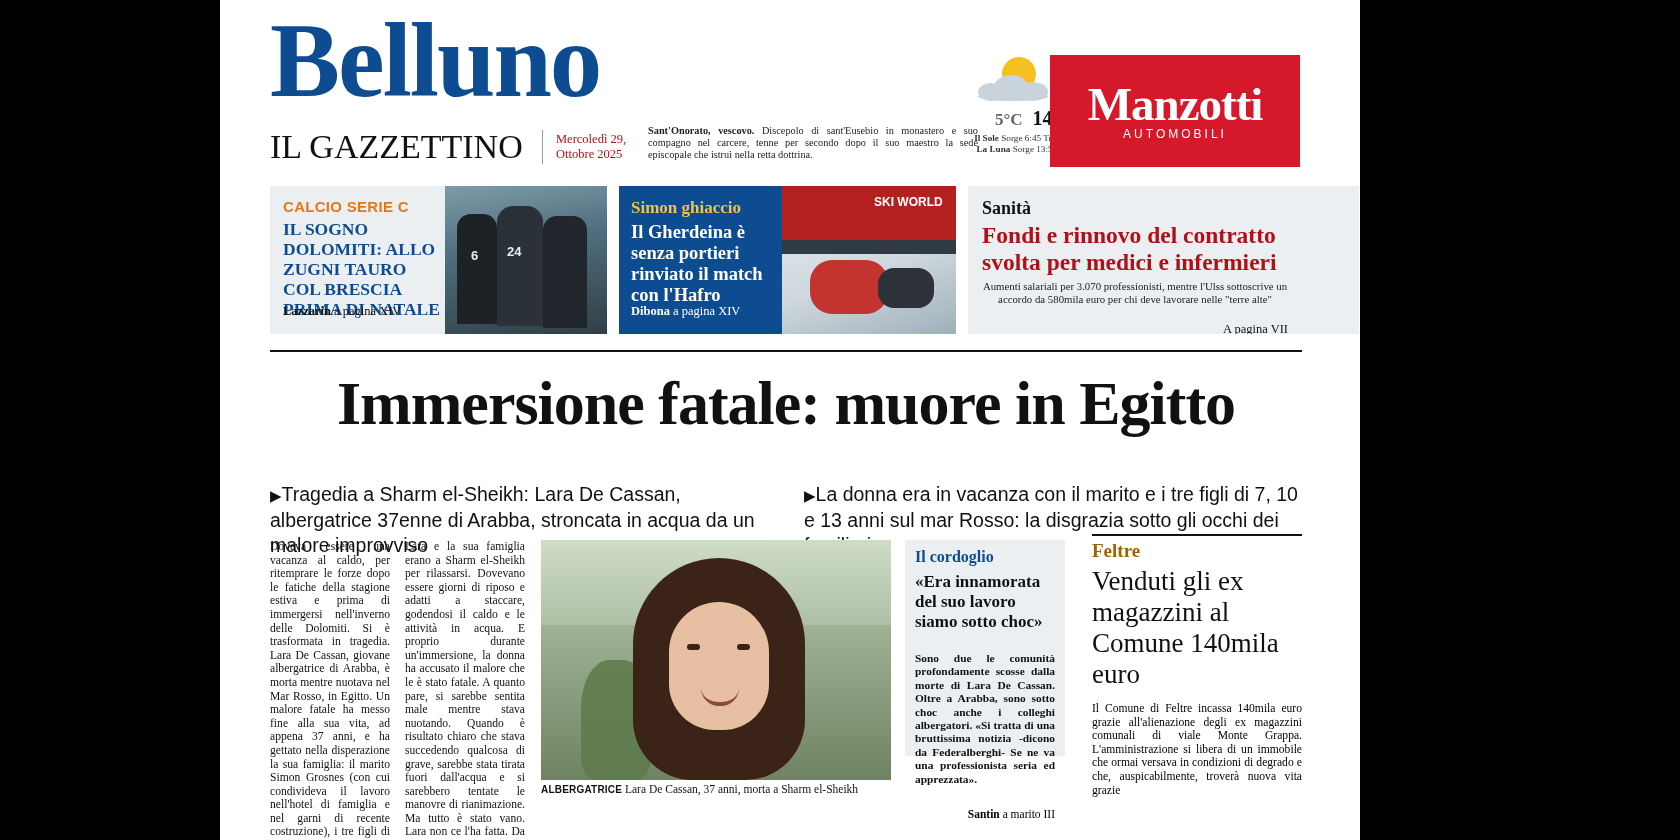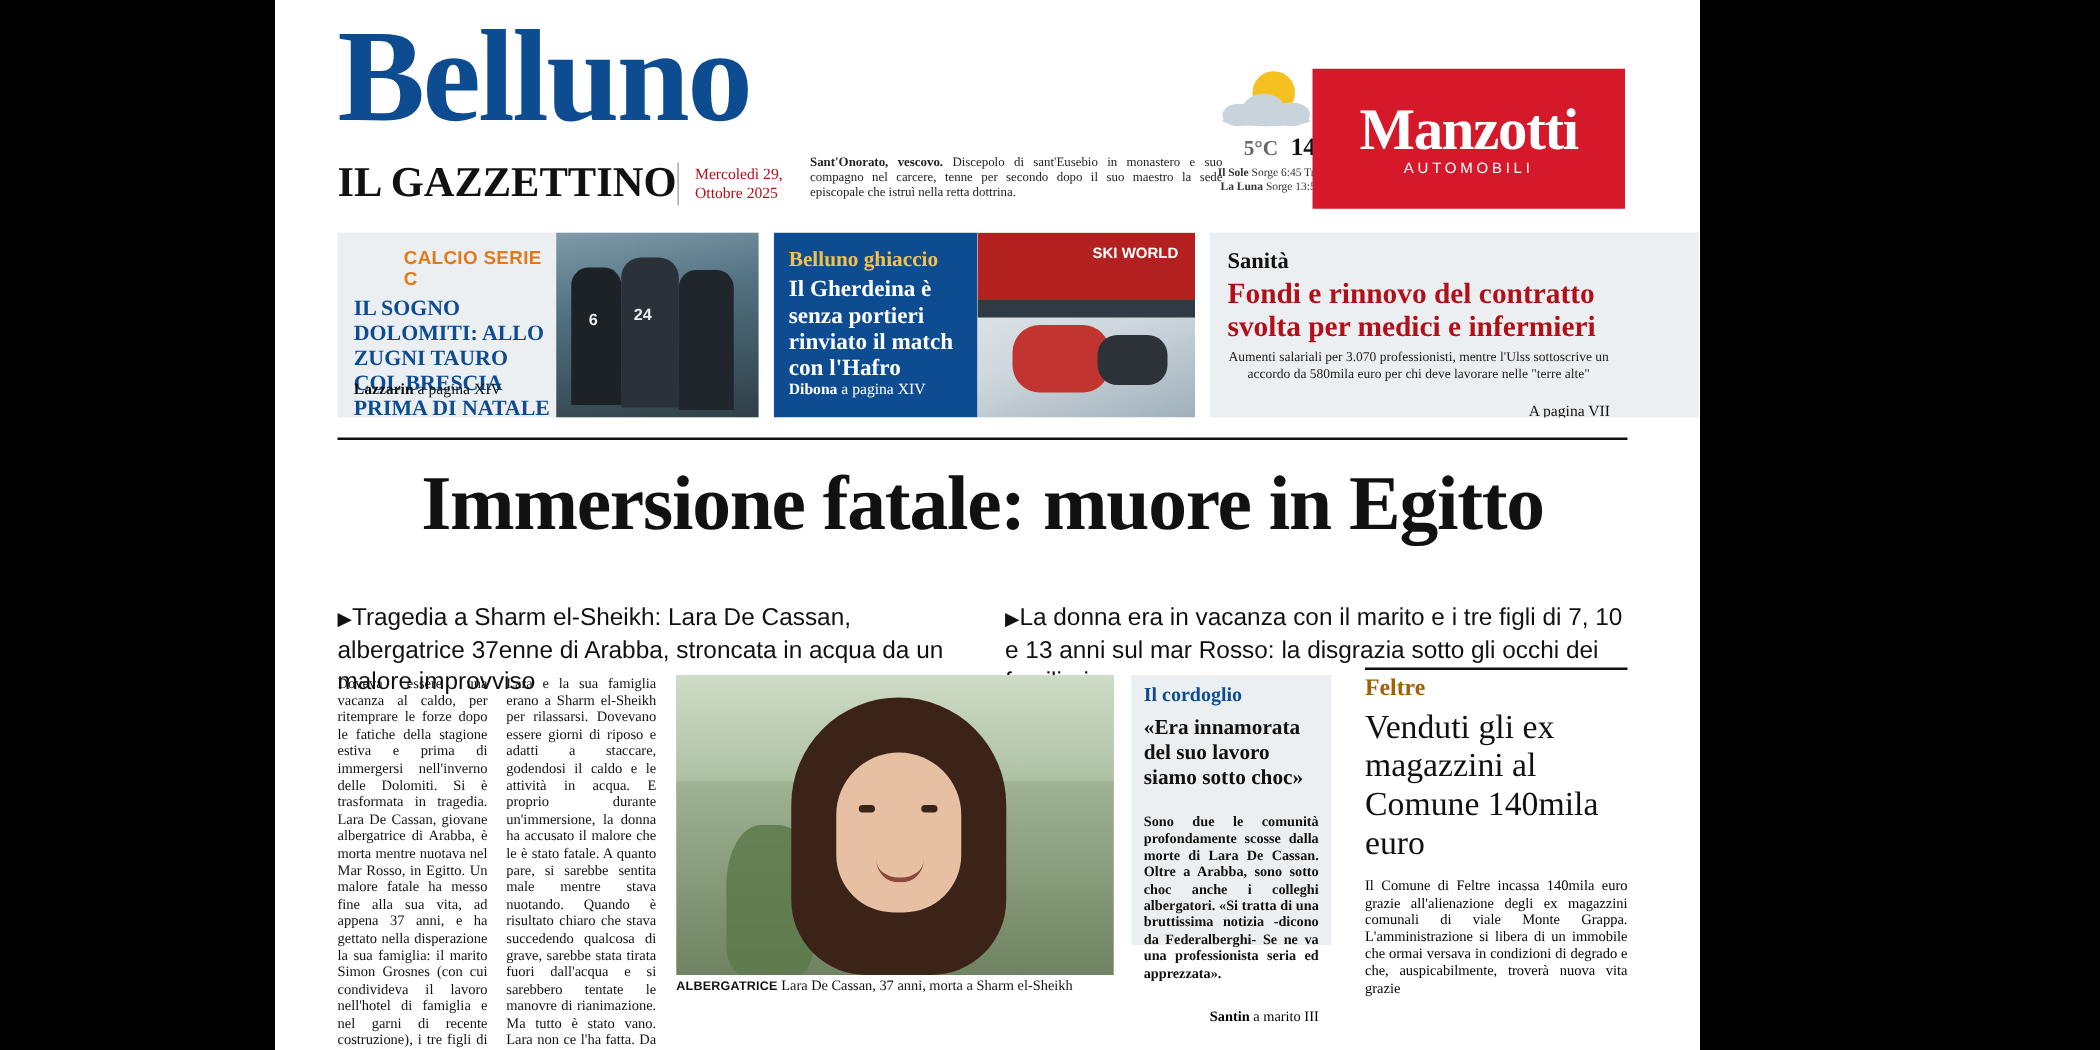--- a/index.html
+++ b/index.html
@@ -5,21 +5,21 @@
   html,body{margin:0;padding:0;background:#000;}
   body{width:1680px;height:840px;overflow:hidden;font-family:"Liberation Serif",serif;}
   .page{position:absolute;left:220px;top:0;width:1140px;height:840px;background:#fff;overflow:hidden;}
   .inner{position:relative;width:1140px;height:840px;}
 
   
   .masthead{position:absolute;left:0;top:0;width:1140px;height:178px;}
   .belluno{position:absolute;left:50px;top:8px;font-family:"Liberation Serif",serif;font-weight:bold;
            font-size:105px;line-height:105px;color:#0d4c91;letter-spacing:-2px;}
   .gazz-row{position:absolute;left:50px;top:128px;width:420px;height:40px;}
-  .gazzettino{font-family:"Liberation Serif",serif;font-weight:bold;font-size:34px;line-height:38px;color:#111;letter-spacing:0px;}
+  .gazzettino{font-family:"Liberation Serif",serif;font-weight:normal;font-size:34px;line-height:38px;color:#111;letter-spacing:0px;}
   .gazz-sep{position:absolute;left:272px;top:2px;width:1px;height:34px;background:#999;}
   .datebox{position:absolute;left:286px;top:4px;color:#b11019;font-size:12.5px;line-height:15px;font-family:"Liberation Serif",serif;}
 
   .saint{position:absolute;left:428px;top:125px;width:330px;font-size:10.3px;line-height:12.2px;color:#222;text-align:justify;}
   .saint b{font-weight:bold;}
 
   .weather{position:absolute;left:740px;top:55px;width:160px;height:110px;}
   .sun{position:absolute;left:42px;top:2px;width:34px;height:34px;border-radius:50%;background:#f6c020;}
   .cloud{position:absolute;left:18px;top:20px;width:72px;height:26px;}
   .cloud i{position:absolute;background:#c9d3dc;border-radius:50%;display:block;}
@@ -35,21 +35,21 @@
 
   .adbox{position:absolute;left:830px;top:55px;width:250px;height:112px;background:#d5192b;}
   .ad-logo{position:absolute;left:0;top:22px;width:250px;text-align:center;color:#fff;font-family:"Liberation Serif",serif;font-weight:bold;font-size:47px;letter-spacing:-1px;}
   .ad-sub{position:absolute;left:0;top:72px;width:250px;text-align:center;color:#fff;font-family:"Liberation Sans",sans-serif;font-size:12px;letter-spacing:3px;}
 
   
   .strip{position:absolute;left:50px;top:186px;width:1032px;height:148px;}
   .box{position:absolute;top:0;height:148px;overflow:hidden;}
   .box-calcio{left:0;width:337px;background:#eceff1;}
   .calcio-txt{position:absolute;left:13px;top:12px;width:160px;}
-  .kicker-orange{font-family:"Liberation Sans",sans-serif;font-weight:bold;font-size:15px;color:#e07a1a;letter-spacing:.3px;margin-left:40px;}
+  .kicker-orange{font-family:"Liberation Sans",sans-serif;font-weight:bold;font-size:15px;color:#e07a1a;letter-spacing:.3px;}
   .calcio-title{margin-top:4px;font-family:Liberation Serif, serif;font-weight:bold;font-size:17.5px;line-height:20px;color:#0d4c91;text-transform:uppercase;}
   .calcio-foot{position:absolute;left:13px;top:118px;width:160px;font-size:12.5px;color:#111;}
   .calcio-foot b{font-weight:bold;}
   .photo{position:absolute;top:0;height:148px;overflow:hidden;}
   .ph-calcio{left:175px;width:162px;background:linear-gradient(170deg,#7f9ba9 0%,#4f6f7e 40%,#2f3f46 100%);}
   .ph-fig1{position:absolute;left:12px;top:28px;width:40px;height:110px;background:#1d2227;border-radius:14px 14px 0 0;}
   .ph-fig2{position:absolute;left:52px;top:20px;width:46px;height:120px;background:#2a3138;border-radius:16px 16px 0 0;}
   .ph-fig3{position:absolute;left:98px;top:30px;width:44px;height:112px;background:#20262c;border-radius:14px 14px 0 0;}
   .ph-num{position:absolute;color:#e8eef2;font-family:"Liberation Sans",sans-serif;font-weight:bold;font-size:13px;}
 
@@ -173,21 +173,21 @@
         <div class="ph-fig1"></div>
             <div class="ph-fig2"></div>
             <div class="ph-fig3"></div>
         <span class="ph-num" style="left:26px;top:62px;">6</span>
         <span class="ph-num" style="left:62px;top:58px;">24</span>
       </div>
     </div>
 
     <div class="box box-hockey">
       <div class="hk-left">
-        <div class="hk-k">Belluno ghiaccio</div>
+        <div class="hk-k">Simon ghiaccio</div>
         <div class="hk-t">Il Gherdeina è senza portieri rinviato il match con l'Hafro</div>
         <div class="hk-f">
           <b>Dibona</b><span> a pagina XIV</span>
         </div>
       </div>
       <div class="photo ph-hockey">
         <div class="rink-band"></div>
             <div class="rink-band2"></div>
         <div class="skiw">SKI WORLD</div>
         <div class="goalie"></div>

